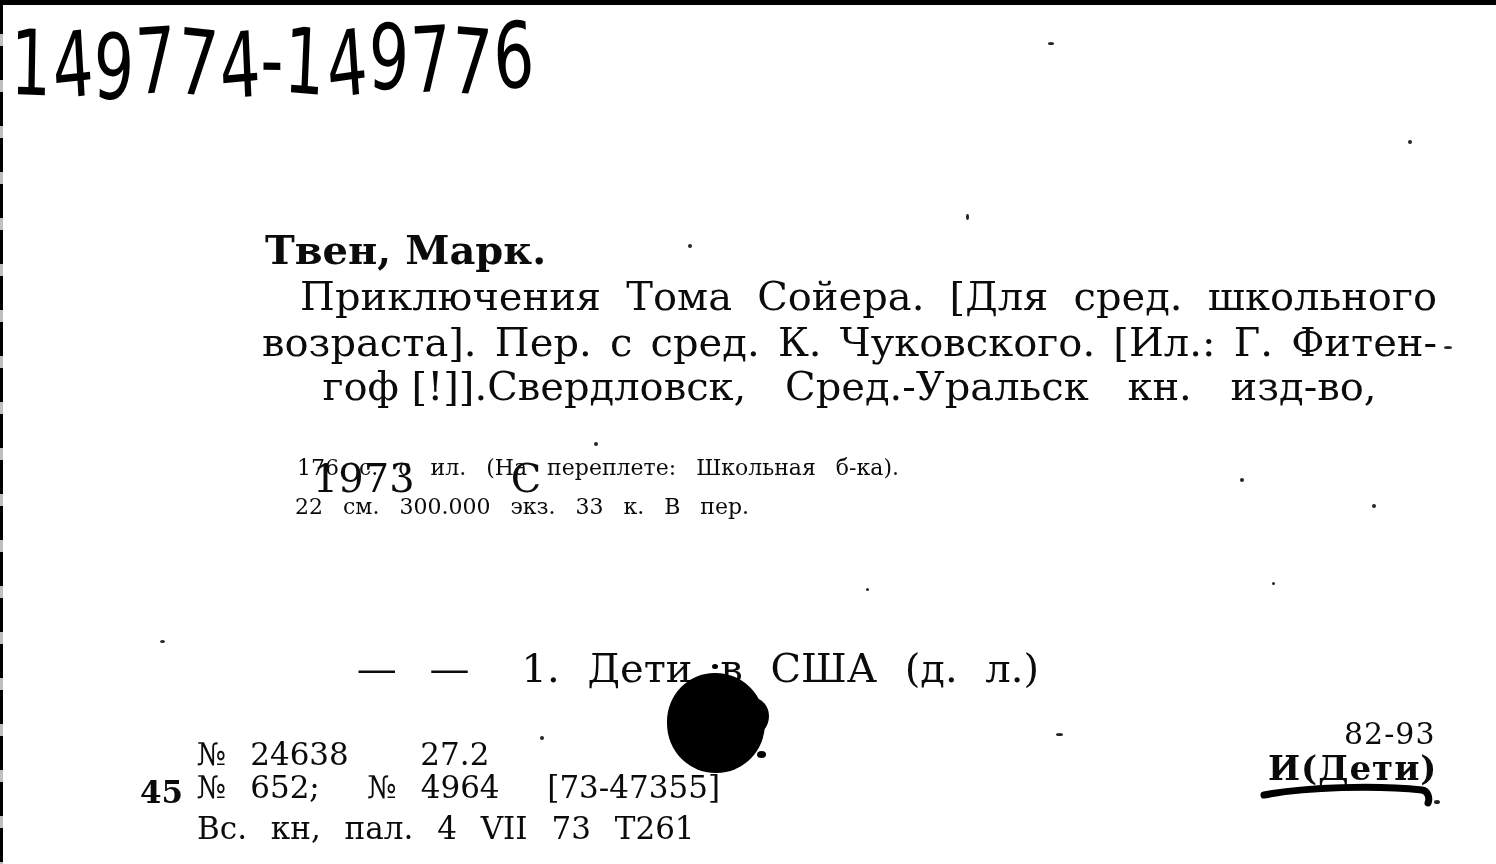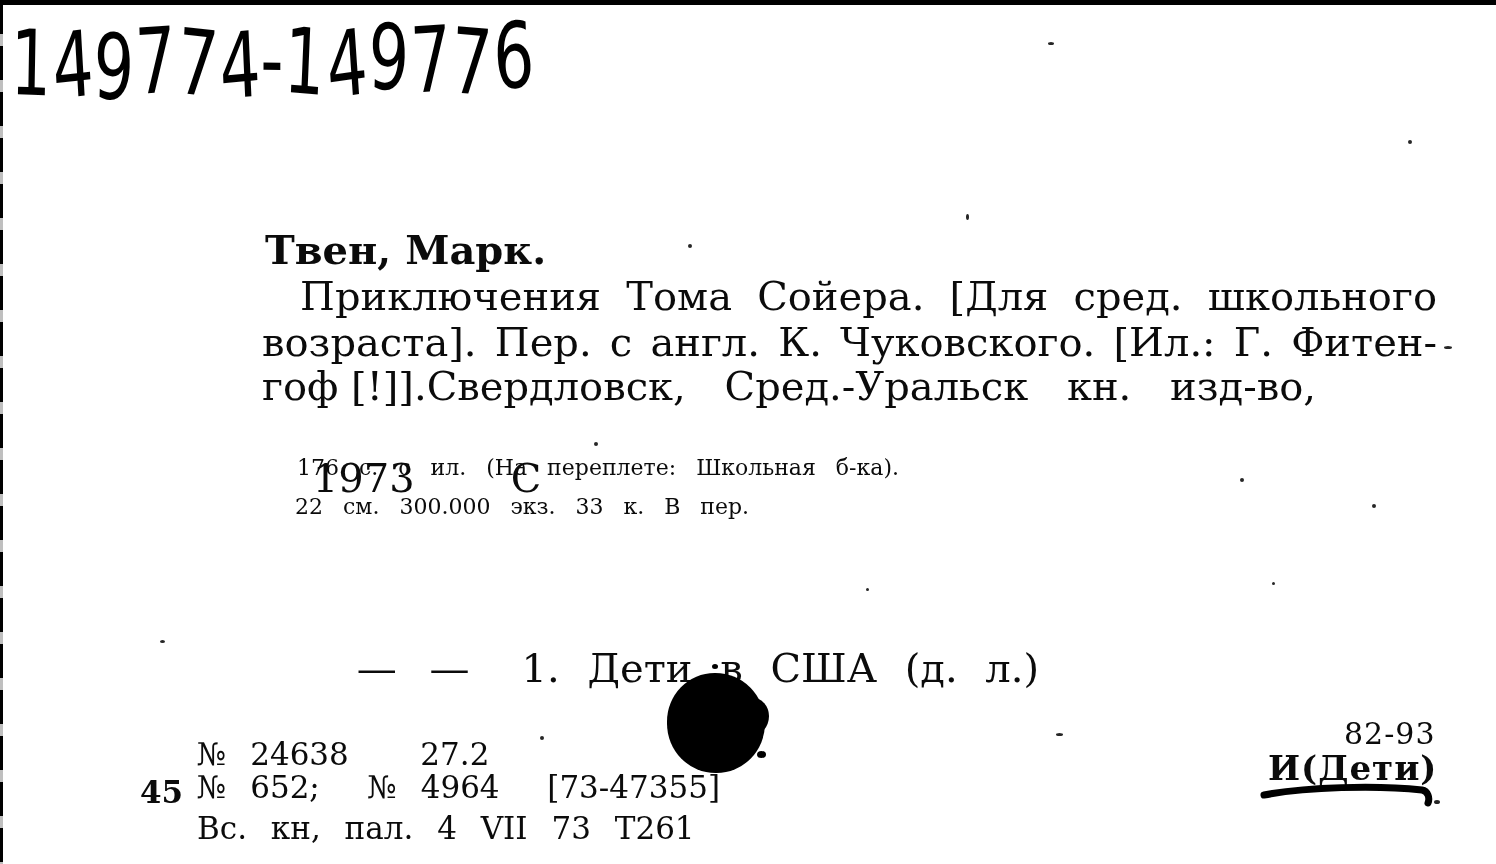--- a/index.html
+++ b/index.html
@@ -24,21 +24,21 @@
     transform: scaleY(1.42) rotate(-0.6deg); transform-origin: left top;
     white-space: pre; color: #000;
   }
   .hw-ch { display: inline-block; }
 
   .line { position: absolute; white-space: pre; font-size: 40px; line-height: 1.2; }
   .bold { font-weight: bold; }
 
   .just { text-align: justify; text-align-last: justify; white-space: normal; }
 
-  .line4 { display: flex; justify-content: flex-start; }
+  .line4 { display: flex; justify-content: center; }
   .line4 .tail { word-spacing: 26px; white-space: pre; }
 
   .collation { font-size: 22px; word-spacing: 13px; }
   .subject-dashes { display: inline-block; margin-right: 42px; letter-spacing: 10px; }
   .subject { word-spacing: 15px; }
 
   .reg { font-size: 31px; word-spacing: 14px; }
 
   .price { font-size: 30px; letter-spacing: 1px; }
   .classif { font-size: 34px; font-weight: bold; letter-spacing: 1px; }
@@ -60,21 +60,21 @@
 
   <div class="edge-top"></div>
   <div class="edge-left"></div>
 
   <div class="handwritten"><span class="hw-ch" style="transform: rotate(2deg) translateY(-2px);">1</span><span class="hw-ch" style="transform: rotate(-4deg) translateY(0px);">4</span><span class="hw-ch" style="transform: rotate(3deg) translateY(2px);">9</span><span class="hw-ch" style="transform: rotate(-2deg) translateY(-2px);">7</span><span class="hw-ch" style="transform: rotate(5deg) translateY(0px);">7</span><span class="hw-ch" style="transform: rotate(-3deg) translateY(2px);">4</span><span class="hw-ch" style="transform: rotate(1deg) translateY(-2px);">-</span><span class="hw-ch" style="transform: rotate(4deg) translateY(0px);">1</span><span class="hw-ch" style="transform: rotate(-5deg) translateY(2px);">4</span><span class="hw-ch" style="transform: rotate(3deg) translateY(-2px);">9</span><span class="hw-ch" style="transform: rotate(-2deg) translateY(0px);">7</span><span class="hw-ch" style="transform: rotate(4deg) translateY(2px);">7</span><span class="hw-ch" style="transform: rotate(-3deg) translateY(-2px);">6</span></div>
 
   <div class="line bold" style="left:265px; top:226px;">Твен, Марк.</div>
 
   <div class="line just" style="left:300px; top:272px; width:1137px;">Приключения Тома Сойера. [Для сред. школьного</div>
 
-  <div class="line just" style="left:262px; top:318px; width:1175px;">возраста]. Пер. с англ. К. Чуковского. [Ил.: Г. Фитен-</div>
+  <div class="line just" style="left:262px; top:318px; width:1175px;">возраста]. Пер. с сред. К. Чуковского. [Ил.: Г. Фитен-</div>
 
   <div class="line line4" style="left:262px; top:362px; width:1175px;">
     <span>гоф [!]].</span>
     <span class="tail">Свердловск, Сред.-Уральск кн. изд-во,</span>
   </div>
 
   <div class="line" style="left:262px; top:406px;">
     <span>1973</span><span style="display:inline-block; width:96px;"></span><span>С</span>
   </div>
 

